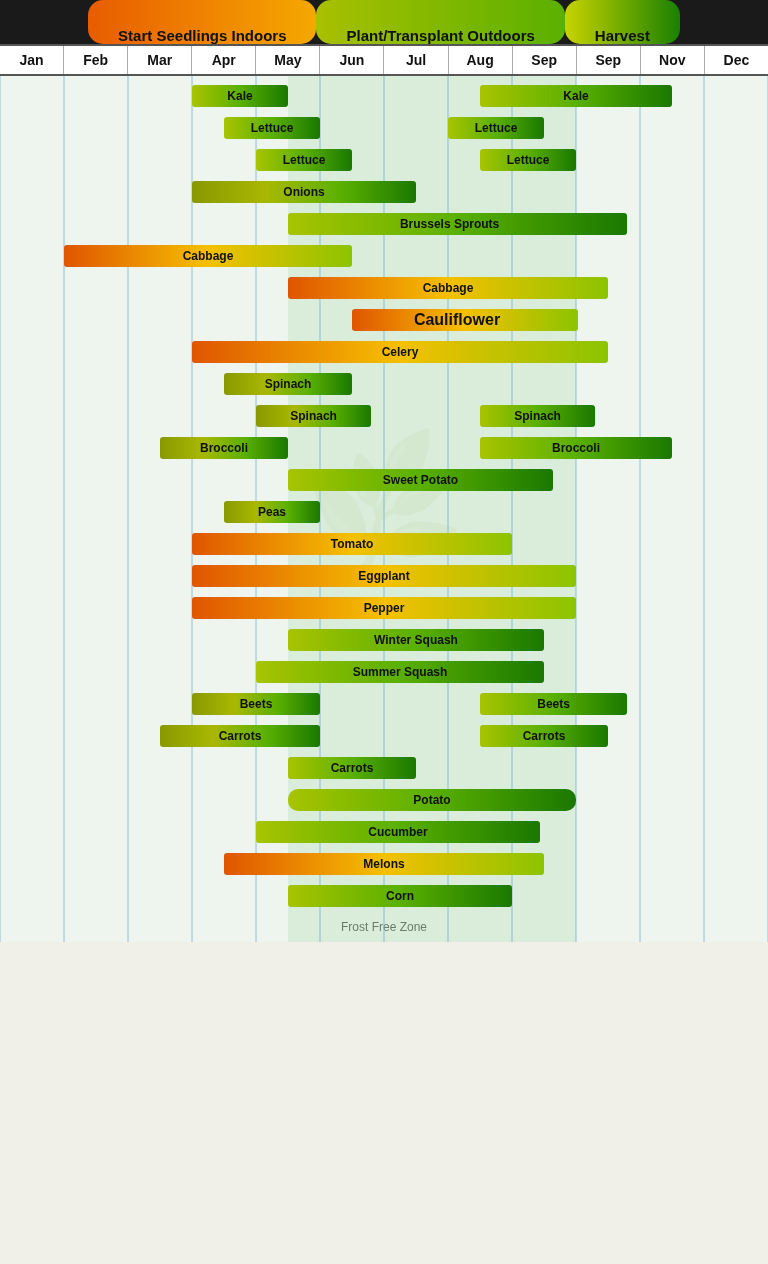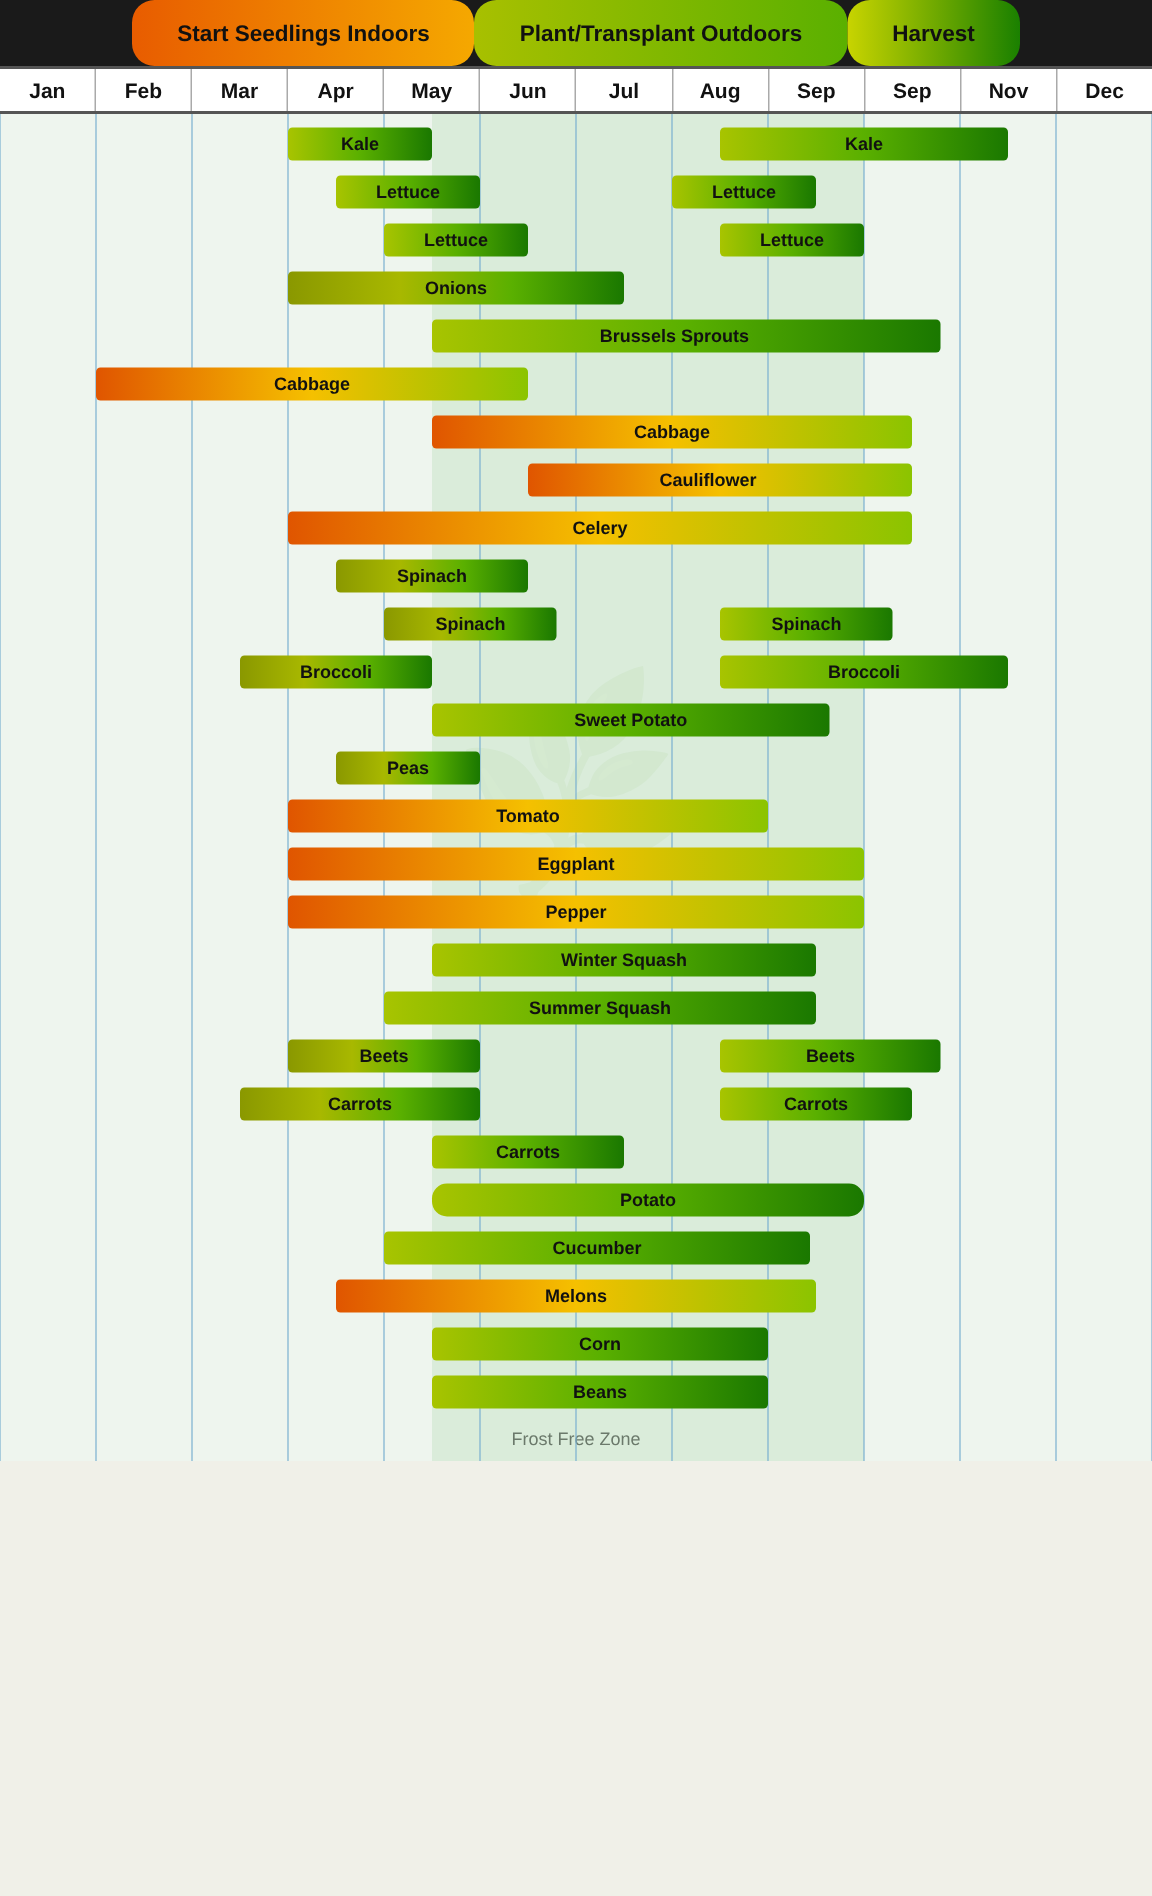--- a/index.html
+++ b/index.html
@@ -18,21 +18,21 @@
     .legend {
       display: flex;
       align-items: center;
       justify-content: center;
       gap: 0;
       height: 44px;
       background: #1a1a1a;
     }
     .legend-item {
       display: flex;
-      align-items: center;
+      align-items: flex-end;
       padding: 0 30px;
       height: 100%;
       font-weight: bold;
       font-size: 15px;
       color: #111;
       border-radius: 15px;
     }
     .legend-seedlings { background: linear-gradient(to right, #e85c00, #f5a800); }
     .legend-plant { background: linear-gradient(to right, #a8c000, #5ab000); }
     .legend-harvest { background: linear-gradient(to right, #c8d400, #1a8000); }
@@ -200,21 +200,21 @@
         <div class="chart-row">
           <div class="bar" style="left: 288px; width: 339.2px; background: linear-gradient(to right, rgb(168, 196, 0), rgb(90, 176, 0), rgb(26, 120, 0)); color: rgb(17, 17, 17); font-size: 12px; font-weight: bold; padding-left: 4px; padding-right: 20px;">Brussels Sprouts</div>
         </div>
         <div class="chart-row">
           <div class="bar" style="left: 64px; width: 288px; background: linear-gradient(to right, rgb(224, 85, 0), rgb(245, 192, 0), rgb(139, 196, 0)); color: rgb(17, 17, 17); font-size: 12px; font-weight: bold; padding-left: 4px; padding-right: 4px;">Cabbage</div>
         </div>
         <div class="chart-row">
           <div class="bar" style="left: 288px; width: 320px; background: linear-gradient(to right, rgb(224, 85, 0), rgb(245, 192, 0), rgb(139, 196, 0)); color: rgb(17, 17, 17); font-size: 12px; font-weight: bold; padding-left: 4px; padding-right: 4px;">Cabbage</div>
         </div>
         <div class="chart-row">
-          <div class="bar" style="left: 352px; width: 256px; background: linear-gradient(to right, rgb(224, 85, 0), rgb(245, 192, 0), rgb(139, 196, 0)); color: rgb(17, 17, 17); font-size: 12px; font-weight: bold; padding-left: 4px; padding-right: 20px;">Cauliflower</div>
+          <div class="bar" style="left: 352px; width: 226px; background: linear-gradient(to right, rgb(224, 85, 0), rgb(245, 192, 0), rgb(139, 196, 0)); color: rgb(17, 17, 17); font-size: 16px; font-weight: bold; padding-left: 4px; padding-right: 20px;">Cauliflower</div>
         </div>
         <div class="chart-row">
           <div class="bar" style="left: 192px; width: 416px; background: linear-gradient(to right, rgb(224, 85, 0), rgb(245, 192, 0), rgb(139, 196, 0)); color: rgb(17, 17, 17); font-size: 12px; font-weight: bold; padding-left: 4px; padding-right: 4px;">Celery</div>
         </div>
         <div class="chart-row">
           <div class="bar" style="left: 224px; width: 128px; background: linear-gradient(to right, rgb(138, 152, 0), rgb(168, 184, 0), rgb(90, 176, 0), rgb(26, 120, 0)); color: rgb(17, 17, 17); font-size: 12px; font-weight: bold; padding-left: 4px; padding-right: 4px;">Spinach</div>
         </div>
         <div class="chart-row">
           <div class="bar" style="left: 256px; width: 115.2px; background: linear-gradient(to right, rgb(138, 152, 0), rgb(168, 184, 0), rgb(90, 176, 0), rgb(26, 120, 0)); color: rgb(17, 17, 17); font-size: 12px; font-weight: bold; padding-left: 4px; padding-right: 4px;">Spinach</div>
           <div class="bar" style="left: 480px; width: 115.2px; background: linear-gradient(to right, rgb(168, 196, 0), rgb(90, 176, 0), rgb(26, 120, 0)); color: rgb(17, 17, 17); font-size: 12px; font-weight: bold; padding-left: 4px; padding-right: 4px;">Spinach</div>
@@ -259,21 +259,18 @@
           <div class="bar" style="left: 288px; width: 288px; background: linear-gradient(to right, rgb(168, 196, 0), rgb(90, 176, 0), rgb(26, 120, 0)); color: rgb(17, 17, 17); font-size: 12px; font-weight: bold; padding-left: 4px; padding-right: 4px; border-radius: 10px;">Potato</div>
         </div>
         <div class="chart-row">
           <div class="bar" style="left: 256px; width: 284px; background: linear-gradient(to right, rgb(168, 196, 0), rgb(90, 176, 0), rgb(26, 120, 0)); color: rgb(17, 17, 17); font-size: 12px; font-weight: bold; padding-left: 4px; padding-right: 4px;">Cucumber</div>
         </div>
         <div class="chart-row">
           <div class="bar" style="left: 224px; width: 320px; background: linear-gradient(to right, rgb(224, 85, 0), rgb(245, 192, 0), rgb(139, 196, 0)); color: rgb(17, 17, 17); font-size: 12px; font-weight: bold; padding-left: 4px; padding-right: 4px;">Melons</div>
         </div>
         <div class="chart-row">
           <div class="bar" style="left: 288px; width: 224px; background: linear-gradient(to right, rgb(168, 196, 0), rgb(90, 176, 0), rgb(26, 120, 0)); color: rgb(17, 17, 17); font-size: 12px; font-weight: bold; padding-left: 4px; padding-right: 4px;">Corn</div>
-        </div>
-        <div class="chart-row">
-          <div class="bar" style="left: 288px; width: 224px; background: linear-gradient(to right, rgb(168, 196, 0), rgb(90, 176, 0), rgb(26, 120, 0)); color: rgb(17, 17, 17); font-size: 12px; font-weight: bold; padding-left: 4px; padding-right: 4px;">Beans</div>
         </div>
       </div>
     <div class="footer-text">Frost Free Zone</div>
   </div>
 
 </div>
 
 </body></html>

